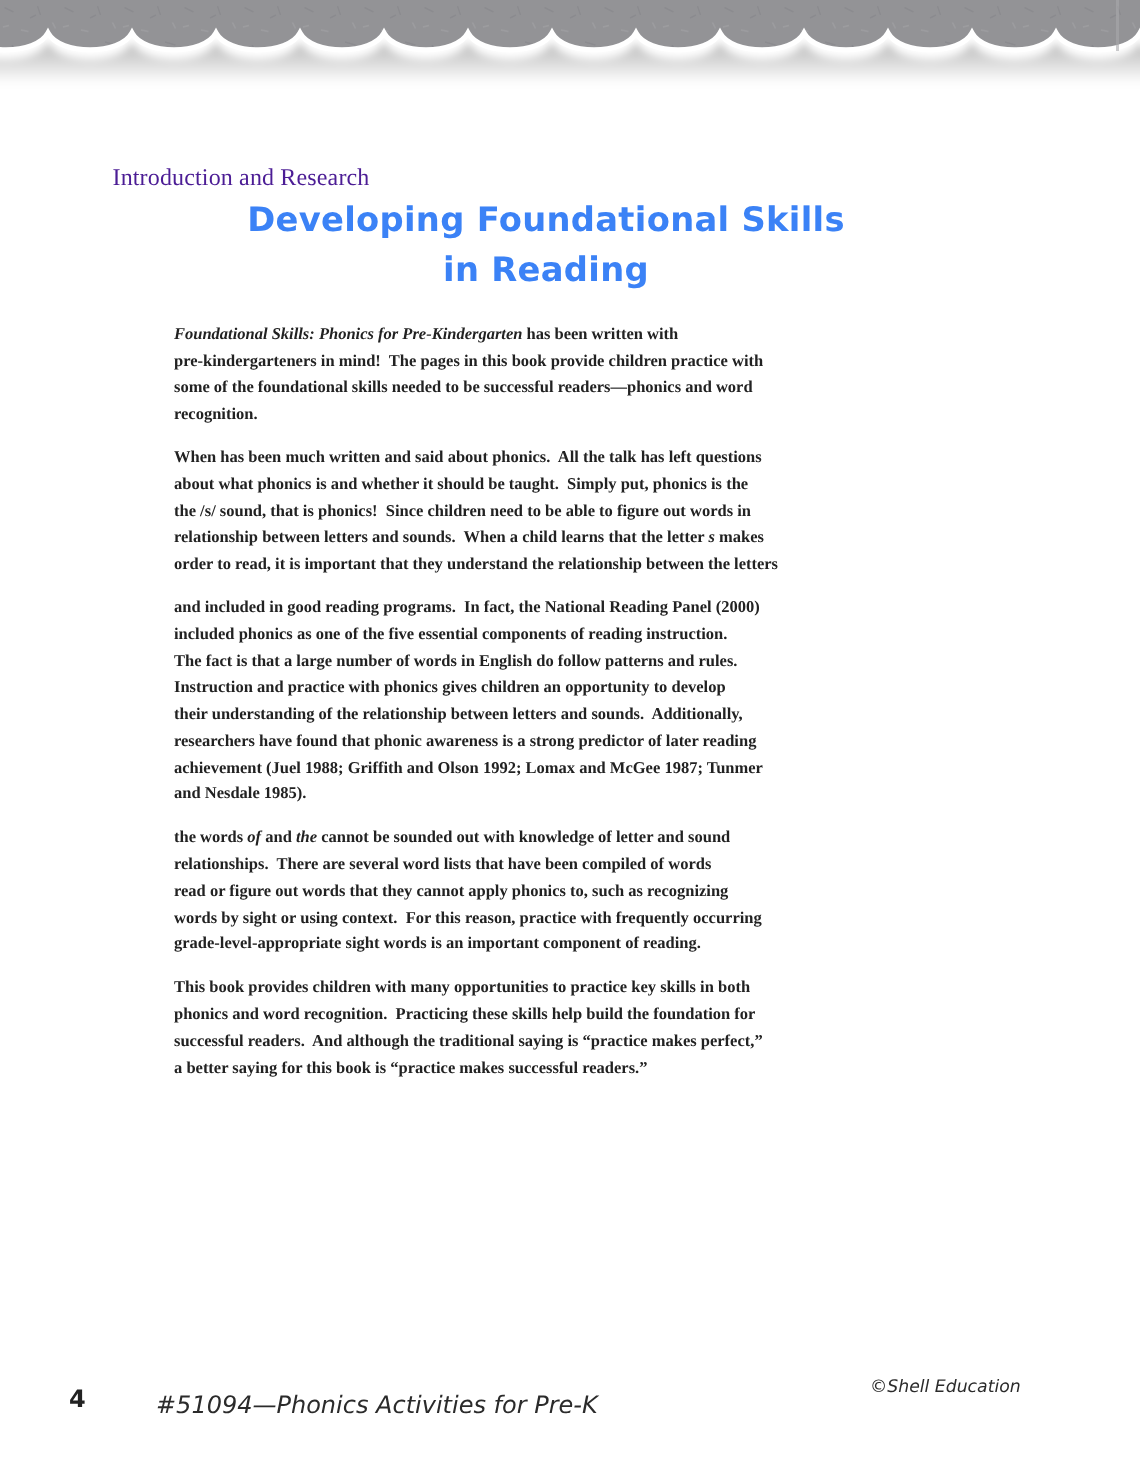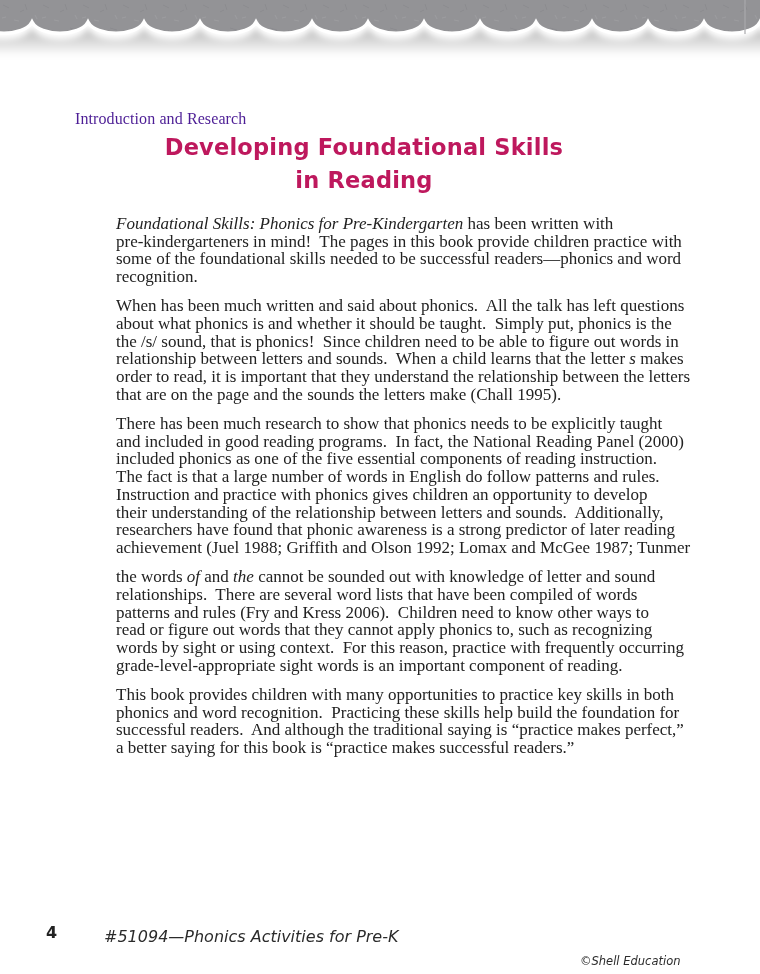--- a/index.html
+++ b/index.html
@@ -9,39 +9,40 @@
   .seam { position: absolute; left: 744px; top: 0; width: 2px; height: 34px; background: #a9a9ac; opacity: .6; }
   .section-label {
     position: absolute; left: 75px; top: 66px;
     font-family: Liberation Serif, serif; font-size: 16px; color: #4c1d95;
     letter-spacing: .1px;
     margin-top: 44px;
   }
   .title {
     position: absolute; left: 0; top: 131px; width: 728px; text-align: center;
     font-family: "DejaVu Sans", sans-serif; font-weight: bold; font-size: 22.5px;
-    line-height: 33px; color: #be185d; letter-spacing: .2px;
+    line-height: 33px; color: #3b82f6; letter-spacing: .2px;
   }
   .body-text {
     position: absolute; left: 116px; top: 215px; width: 500px;
-    font-family: "Liberation Serif", serif; font-size: 17px; line-height: 17.7px;
+    font-family: "Liberation Serif", serif; font-size: 11px; line-height: 17.7px;
     color: #222222;
+    font-weight: bold;
   }
   .body-text p { margin: 0 0 11.5px 0; white-space: nowrap; }
   .body-text p span.line { display: block; }
   .footer-page {
     position: absolute; left: 46px; top: 923px;
     font-family: "DejaVu Sans", sans-serif; font-weight: bold; font-size: 16px; color: #222;
   }
   .footer-book {
     position: absolute; left: 104px; top: 927px;
     font-family: "DejaVu Sans", sans-serif; font-style: italic; font-size: 16px; color: #2b2b2b;
   }
   .footer-copy {
-    position: absolute; left: 580px; top: 954px;
+    position: absolute; left: 580px; top: 917px;
     font-family: "DejaVu Sans", sans-serif; font-style: italic; font-size: 11.5px; color: #2b2b2b;
   }
   em, i { font-style: italic; }
 </style>
 </head>
 <body>
 
 <div class="banner">
   <svg width="760" height="60" viewBox="0 0 760 60" xmlns="http://www.w3.org/2000/svg">
     <defs>
@@ -81,36 +82,34 @@
       <span class="line"><span style="white-space: pre;">pre-kindergarteners in mind!  The pages in this book provide children practice with</span></span>
       <span class="line"><span style="white-space: pre;">some of the foundational skills needed to be successful readers—phonics and word</span></span>
       <span class="line"><span style="white-space: pre;">recognition.</span></span>
     </p>
     <p>
       <span class="line"><span style="white-space: pre;">When has been much written and said about phonics.  All the talk has left questions</span></span>
       <span class="line"><span style="white-space: pre;">about what phonics is and whether it should be taught.  Simply put, phonics is the</span></span>
       <span class="line"><span style="white-space: pre;">the /s/ sound, that is phonics!  Since children need to be able to figure out words in</span></span>
       <span class="line"><span style="white-space: pre;">relationship between letters and sounds.  When a child learns that the letter </span><em style="white-space: pre;">s</em><span style="white-space: pre;"> makes</span></span>
       <span class="line"><span style="white-space: pre;">order to read, it is important that they understand the relationship between the letters</span></span>
-      <span class="line"><span style="white-space: pre;">that are on the page and the sounds the letters make (Chall 1995).</span></span>
     </p>
     <p>
-      <span class="line"><span style="white-space: pre;">There has been much research to show that phonics needs to be explicitly taught</span></span>
       <span class="line"><span style="white-space: pre;">and included in good reading programs.  In fact, the National Reading Panel (2000)</span></span>
       <span class="line"><span style="white-space: pre;">included phonics as one of the five essential components of reading instruction.</span></span>
       <span class="line"><span style="white-space: pre;">The fact is that a large number of words in English do follow patterns and rules.</span></span>
       <span class="line"><span style="white-space: pre;">Instruction and practice with phonics gives children an opportunity to develop</span></span>
       <span class="line"><span style="white-space: pre;">their understanding of the relationship between letters and sounds.  Additionally,</span></span>
       <span class="line"><span style="white-space: pre;">researchers have found that phonic awareness is a strong predictor of later reading</span></span>
       <span class="line"><span style="white-space: pre;">achievement (Juel 1988; Griffith and Olson 1992; Lomax and McGee 1987; Tunmer</span></span>
+      <span class="line"><span style="white-space: pre;">and Nesdale 1985).</span></span>
     </p>
     <p>
       <span class="line"><span style="white-space: pre;">the words </span><em style="white-space: pre; margin-top: 40px;">of</em><span style="white-space: pre;"> and </span><em style="white-space: pre;">the</em><span style="white-space: pre;"> cannot be sounded out with knowledge of letter and sound</span></span>
       <span class="line"><span style="white-space: pre;">relationships.  There are several word lists that have been compiled of words</span></span>
-      <span class="line"><span style="white-space: pre;">patterns and rules (Fry and Kress 2006).  Children need to know other ways to</span></span>
       <span class="line"><span style="white-space: pre;">read or figure out words that they cannot apply phonics to, such as recognizing</span></span>
       <span class="line"><span style="white-space: pre;">words by sight or using context.  For this reason, practice with frequently occurring</span></span>
       <span class="line"><span style="white-space: pre;">grade-level-appropriate sight words is an important component of reading.</span></span>
     </p>
     <p>
       <span class="line"><span style="white-space: pre;">This book provides children with many opportunities to practice key skills in both</span></span>
       <span class="line"><span style="white-space: pre;">phonics and word recognition.  Practicing these skills help build the foundation for</span></span>
       <span class="line"><span style="white-space: pre; margin-top: 31px;">successful readers.  And although the traditional saying is “practice makes perfect,”</span></span>
       <span class="line"><span style="white-space: pre;">a better saying for this book is “practice makes successful readers.”</span></span>
     </p>

